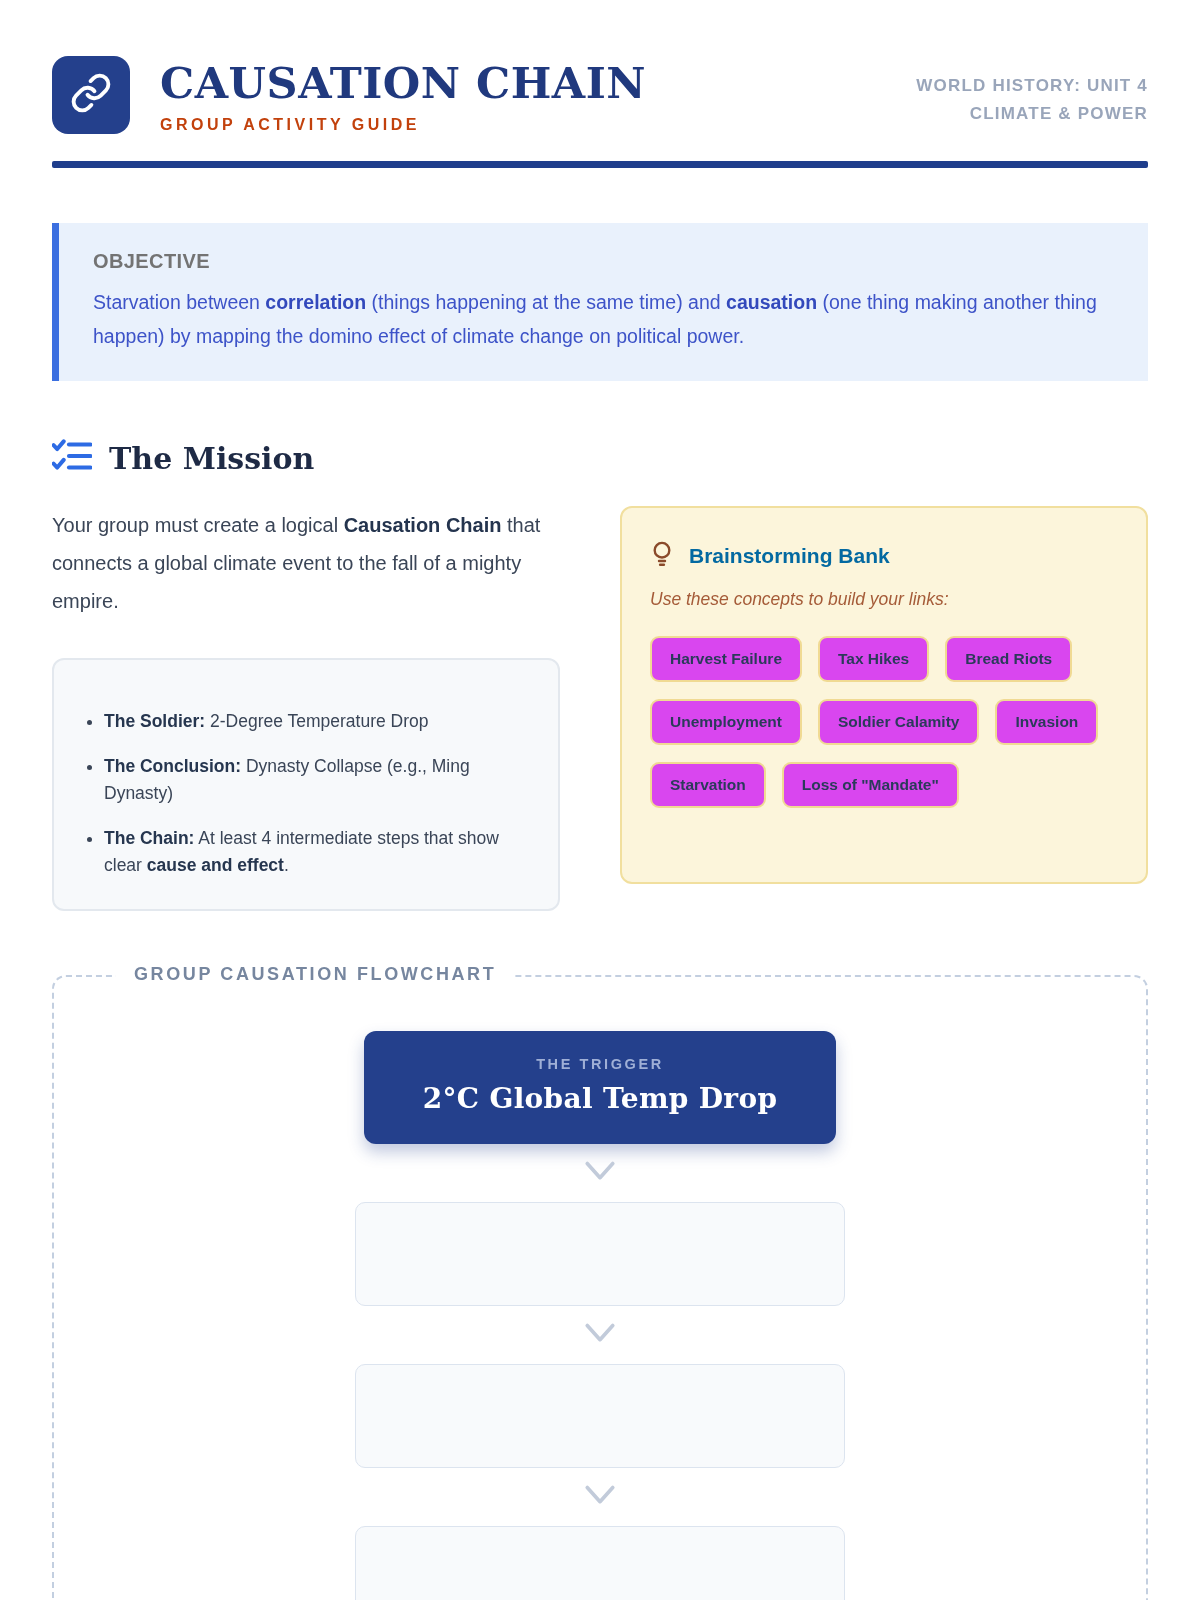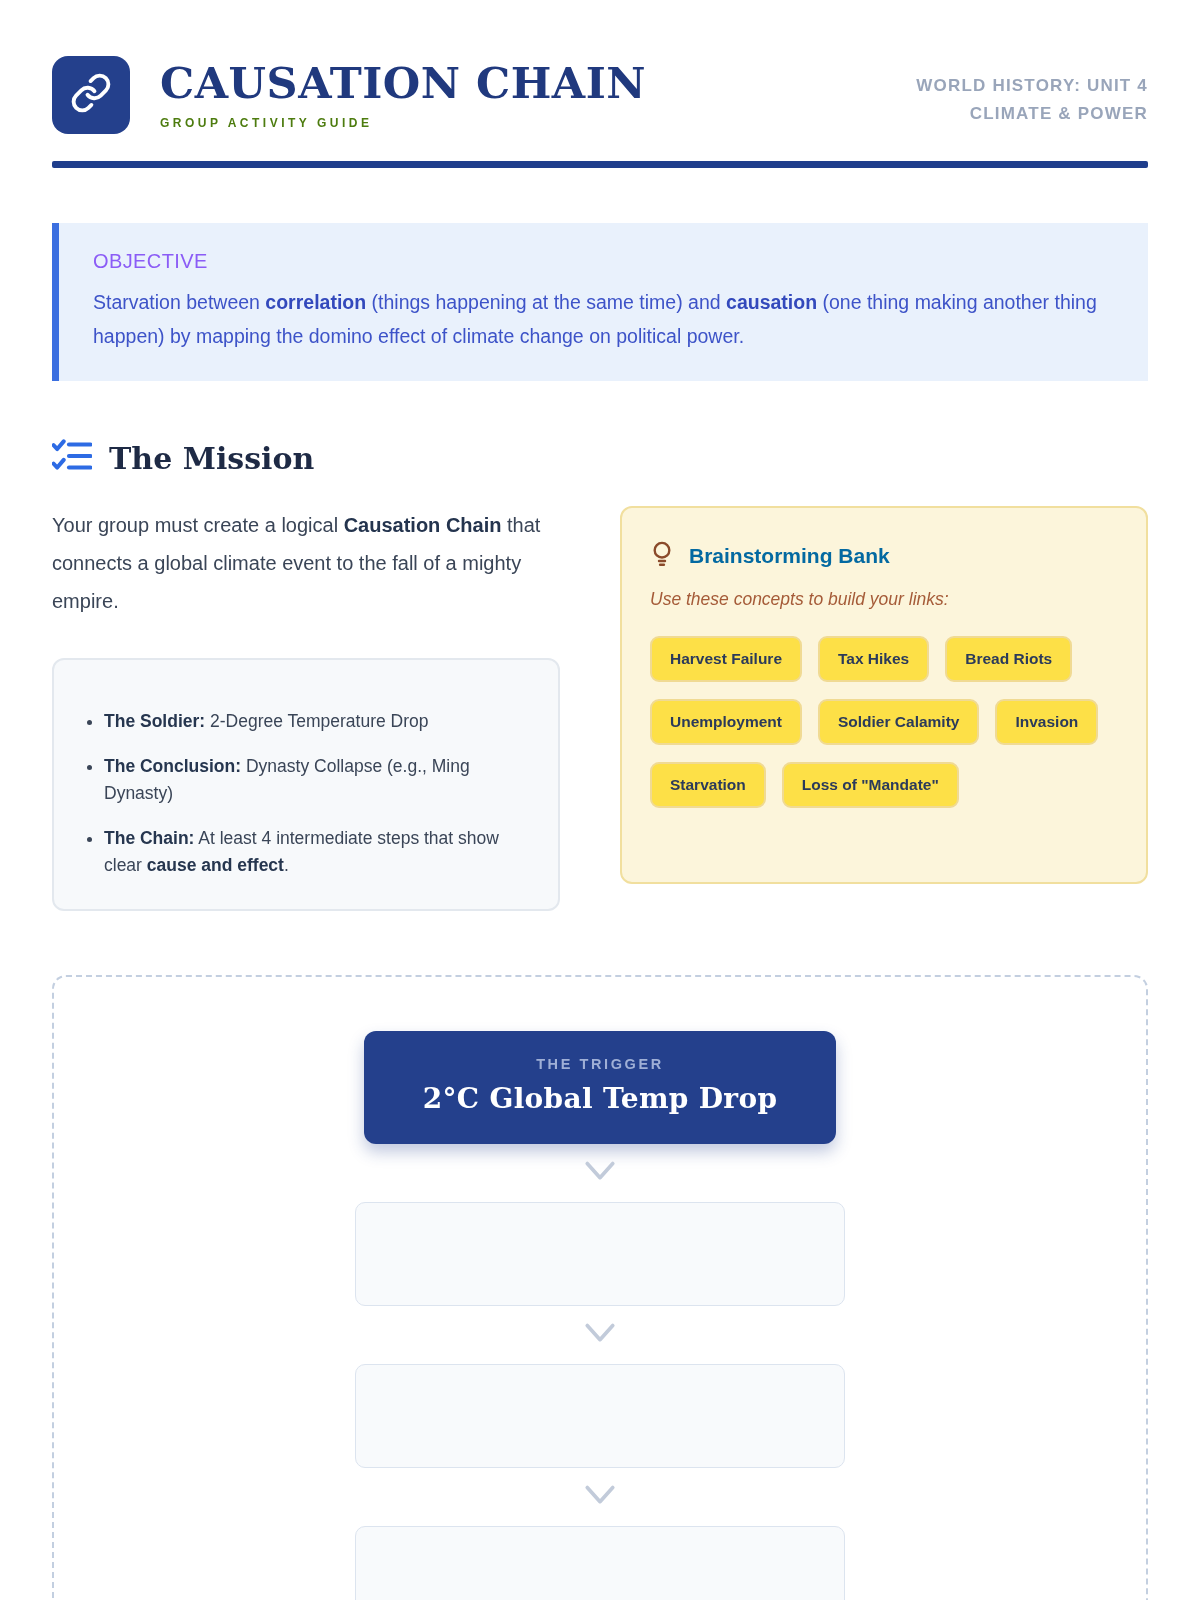--- a/index.html
+++ b/index.html
@@ -7,30 +7,30 @@
   body { font-family: "Liberation Sans", sans-serif; color: #3A4557; }
   .page { width: 1200px; padding: 0 52px; }
 
   
   .header { display: flex; align-items: flex-start; padding-top: 56px; }
   .logo { width: 78px; height: 78px; background: #24408C; border-radius: 16px;
           display: flex; align-items: center; justify-content: center; flex: none; }
   .title-block { margin-left: 30px; padding-top: 4px; }
   .app-title { font-family: "DejaVu Serif", serif; font-weight: bold; font-size: 43px;
                color: #20397E; letter-spacing: 0.5px; line-height: 1.1; }
-  .app-subtitle { margin-top: 9px; font-size: 12px; font-weight: bold; color: #4d7c0f;
+  .app-subtitle { margin-top: 9px; font-size: 16px; font-weight: bold; color: #c2410c;
                   letter-spacing: 3.5px; }
   .meta { margin-left: auto; text-align: right; padding-top: 16px; font-size: 17px;
           font-weight: bold; color: #99A5BA; letter-spacing: 1.2px; line-height: 28px; }
   .rule { height: 7px; background: #1F3E8C; margin-top: 27px; border-radius: 2px; }
 
   
   .objective { margin-top: 55px; background: #E9F1FC; border-left: 7px solid #3B6FE0;
                padding: 27px 34px 28px; }
-  .objective-heading { font-size: 20px; font-weight: 400; color: #8b5cf6; letter-spacing: 0.4px; }
+  .objective-heading { font-size: 20px; font-weight: 700; color: #737373; letter-spacing: 0.4px; }
   .objective-text { margin-top: 12px; font-size: 19.5px; line-height: 34px; color: #3D53C8; }
   .objective-text b { font-weight: bold; color: #3349BC; }
 
   
   .section-head { margin-top: 57px; display: flex; align-items: center; gap: 17px; }
   .section-title { font-family: "DejaVu Serif", serif; font-weight: bold; font-size: 30px;
                    color: #1E2A45; }
   .mission-row { display: flex; margin-top: 28px; gap: 60px; align-items: flex-start; }
   .col-left { width: 508px; flex: none; }
   .mission-intro { font-size: 20px; line-height: 38px; color: #3A4557; }
@@ -46,21 +46,21 @@
   .required-list li:last-child { margin-bottom: 0; }
   .required-list b { color: #26364F; }
 
   
   .bank { flex: 1; background: #FCF5DB; border: 2px solid #F1DF9E; border-radius: 12px;
           padding: 32px 28px 32px; min-height: 378px; }
   .bank-head { display: flex; align-items: center; gap: 15px; }
   .bank-title { font-size: 21px; font-weight: 800; color: #0369a1; }
   .bank-sub { margin-top: 17px; font-style: italic; color: #A55B38; font-size: 17.5px; }
   .chips { margin-top: 26px; display: flex; flex-wrap: wrap; gap: 17px 16px; }
-  .chip { background: #fde047; border: 2px solid #F0DA93; border-radius: 9px;
+  .chip { background: #d946ef; border: 2px solid #F0DA93; border-radius: 9px;
           padding: 12px 18px; font-size: 15.5px; font-weight: 800; color: #2B3A5A;
           cursor: grab; }
 
   
   .flow { margin-top: 64px; position: relative; border: 2px dashed #C3CFE0;
           border-radius: 14px; padding: 54px 0 60px; }
   .flow-label { position: absolute; top: -13px; left: 62px; background: #ffffff;
                 padding: 0 18px; font-size: 18px; font-weight: 800; letter-spacing: 2.6px;
                 color: #76869F; }
   .trigger { width: 472px; margin: 0 auto; background: #24408C; border-radius: 12px;
@@ -149,20 +149,21 @@
         <span class="chip">Unemployment</span>
         <span class="chip">Soldier Calamity</span>
         <span class="chip">Invasion</span>
         <span class="chip">Starvation</span>
         <span class="chip">Loss of "Mandate"</span>
       </div>
     </div>
   </div>
 
   <div class="flow">
+    <div class="flow-label">GROUP CAUSATION FLOWCHART</div>
 
     <div class="trigger">
       <div class="trigger-tag">THE TRIGGER</div>
       <div class="trigger-title">2°C Global Temp Drop</div>
     </div>
 
     <div class="chev">
       <span>
         <svg width="34" height="24" viewBox="0 0 24 16" fill="none" stroke="#C2CBDA" stroke-width="2.6" stroke-linecap="round" stroke-linejoin="round">
           <polyline points="3,2 12,12 21,2"></polyline>

